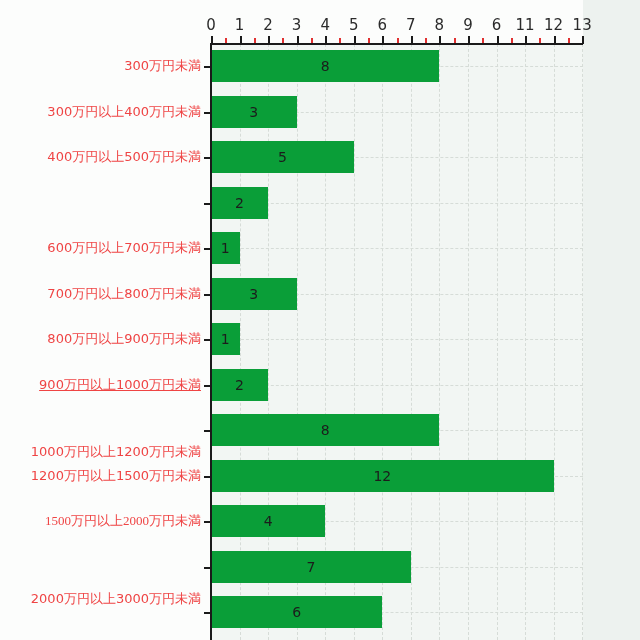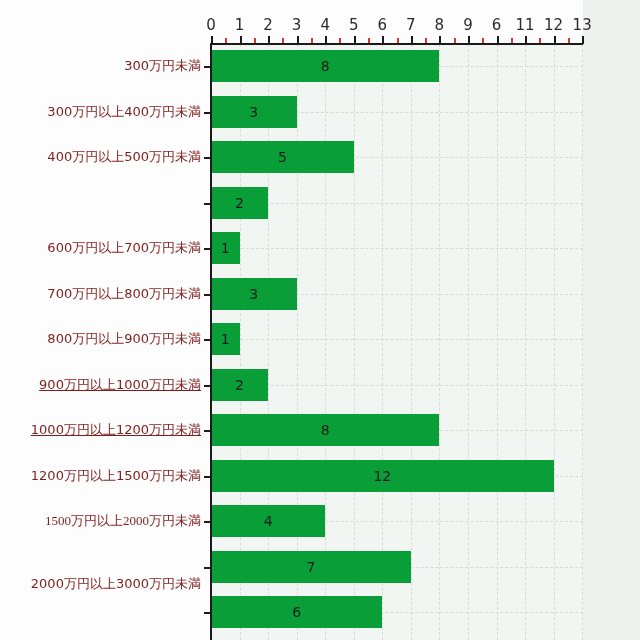--- a/index.html
+++ b/index.html
@@ -112,21 +112,21 @@
     white-space: nowrap;
   }
 
   
   .cat-label {
     position: absolute;
     right: 0;
     width: 205px;
     text-align: right;
     font-size: 13px;
-    color: #7f1d1d;
+    color: #ef4444;
     white-space: nowrap;
     transform: translateY(-50%);
     padding-right: 4px;
     box-sizing: border-box;
   }
   #cat-labels {
     position: absolute;
     left: 0;
     top: 0;
     width: 205px;
@@ -280,19 +280,19 @@
     </div>
 
   <div id="cat-labels">
       <div class="cat-label" style="top: 66px;">300万円未満</div>
       <div class="cat-label" style="top: 111.5px;">300万円以上400万円未満</div>
       <div class="cat-label" style="top: 157px;">400万円以上500万円未満</div>
       <div class="cat-label" style="top: 248px;">600万円以上700万円未満</div>
       <div class="cat-label" style="top: 293.5px;">700万円以上800万円未満</div>
       <div class="cat-label" style="top: 339px;">800万円以上900万円未満</div>
       <div class="cat-label" style="top: 384.5px; text-decoration: underline;">900万円以上1000万円未満</div>
-      <div class="cat-label" style="top: 430px; text-decoration: underline;">1000万円以上1200万円未満</div>
+      <div class="cat-label" style="top: 452px;">1000万円以上1200万円未満</div>
       <div class="cat-label" style="top: 475.5px;">1200万円以上1500万円未満</div>
       <div class="cat-label" style="top: 521px; font-family: Liberation Serif, serif;">1500万円以上2000万円未満</div>
-      <div class="cat-label" style="top: 584px;">2000万円以上3000万円未満</div>
+      <div class="cat-label" style="top: 599px;">2000万円以上3000万円未満</div>
     </div>
 
 </div>
 
 </body></html>

